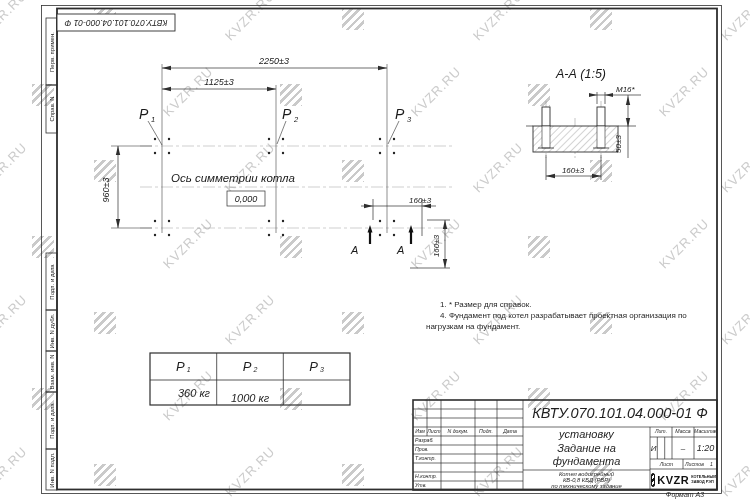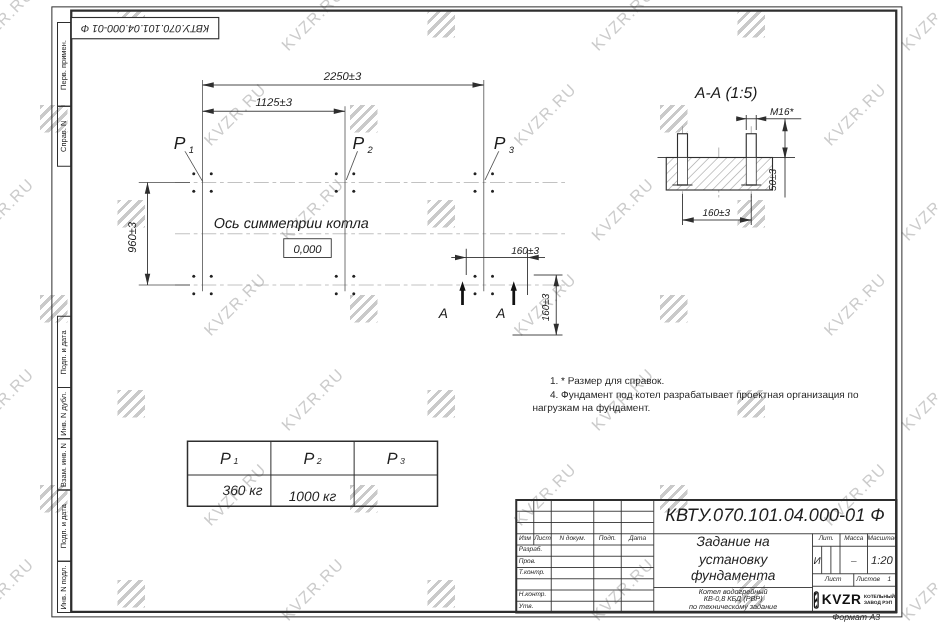--- a/index.html
+++ b/index.html
@@ -297,22 +297,22 @@
     <div class="abs tb-small" style="left:497px;top:427px;width:26px">Дата</div>
 
     <div class="abs tb-sig" style="left:413px;top:436px;width:28px">Разраб.</div>
     <div class="abs tb-sig" style="left:413px;top:445px;width:28px">Пров.</div>
     <div class="abs tb-sig" style="left:413px;top:454px;width:28px">Т.контр.</div>
     <div class="abs tb-sig" style="left:413px;top:463px;width:28px"></div>
     <div class="abs tb-sig" style="left:413px;top:472px;width:28px">Н.контр.</div>
     <div class="abs tb-sig" style="left:413px;top:481px;width:28px">Утв.</div>
 
     <div class="abs tb-title" style="left:523px;top:428px;width:127px">
+      <div>установку</div>
       <div>Задание на</div>
-      <div>установку</div>
       <div>фундамента</div>
     </div>
     <div class="abs tb-prod" style="left:523px;top:470.5px;width:127px">
       <div>Котел водогрейный</div>
       <div>КВ-0,8 КБД (РВР)</div>
       <div>по техническому задание</div>
     </div>
 
     <div class="abs tb-small" style="left:650px;top:427px;width:22px">Лит.</div>
     <div class="abs tb-small" style="left:672px;top:427px;width:22px">Масса</div>

